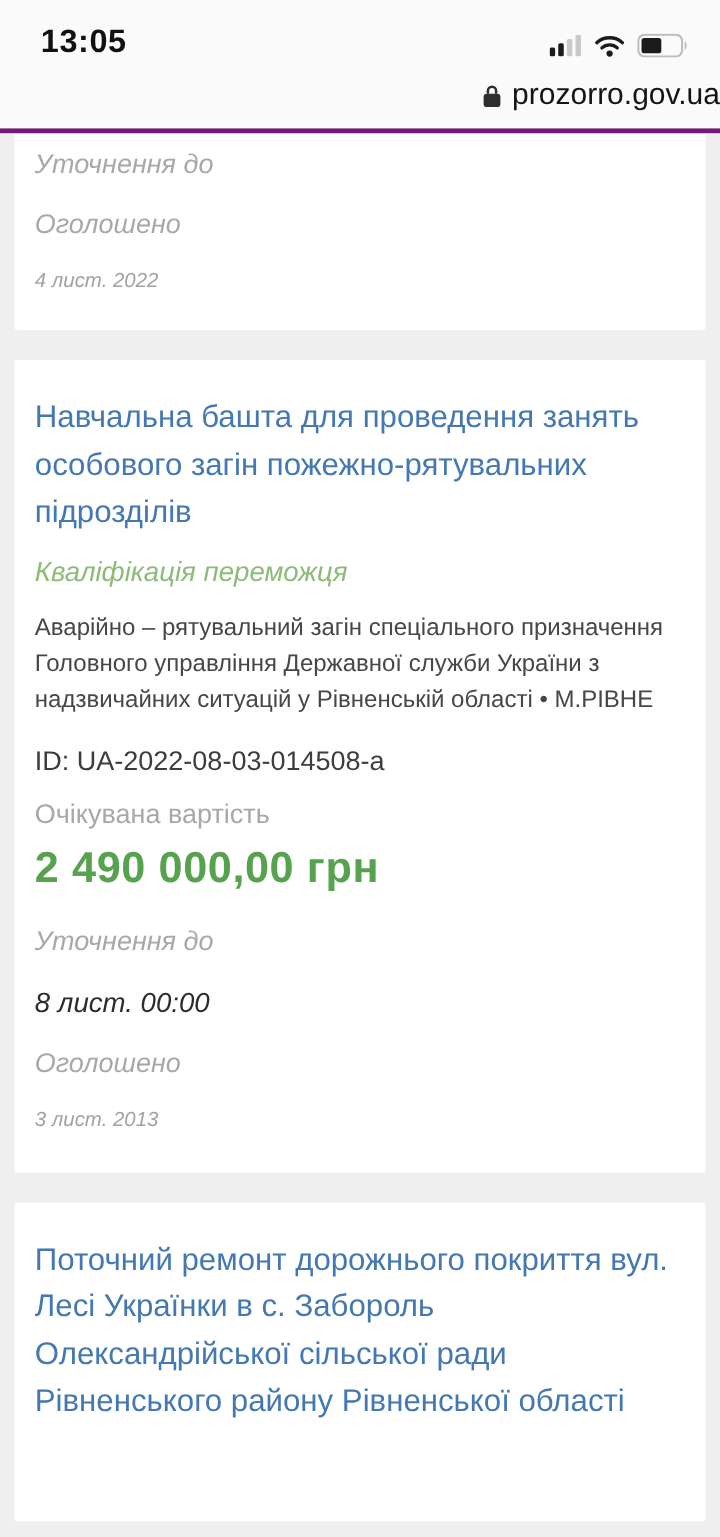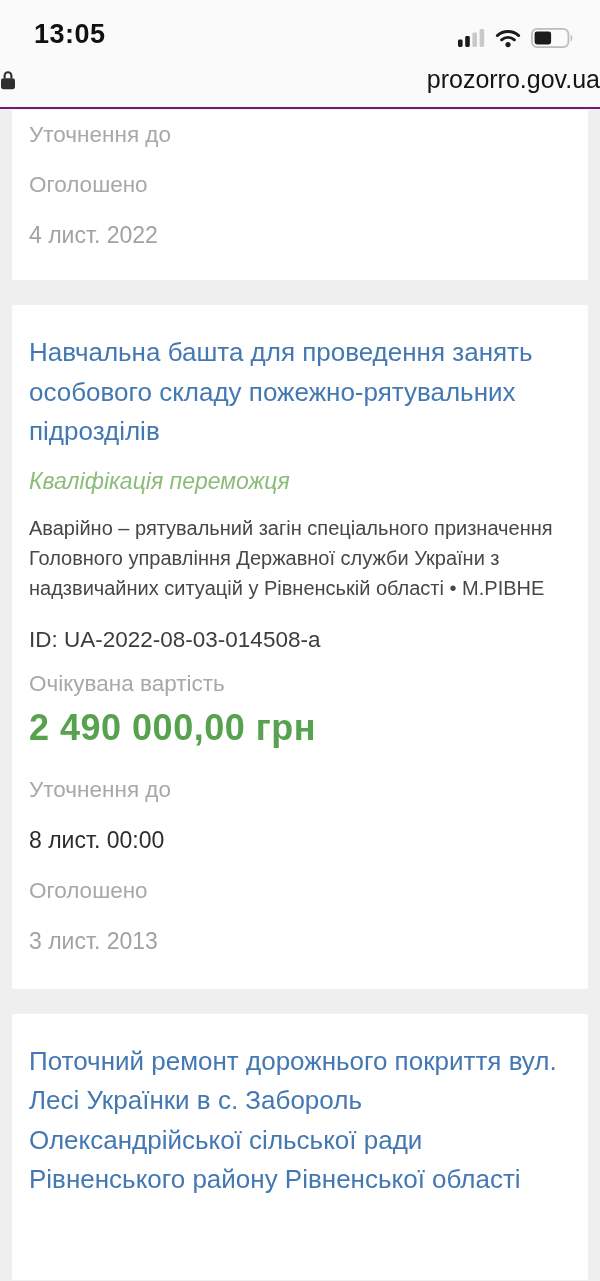--- a/index.html
+++ b/index.html
@@ -18,51 +18,51 @@
   body{background:#dcdcdc;}
   .screen{
     width:600px;height:1281px;overflow:hidden;position:relative;
     background:var(--page-bg);
     font-family:"Liberation Sans","DejaVu Sans",sans-serif;
     -webkit-font-smoothing:antialiased;
   }
   
   .browser-header{
     background:var(--header-bg);
-    border-bottom:2px solid #701a75;
+    border-bottom:4px solid #701a75;
   }
   .status-bar{
     height:52px;
     display:flex;align-items:flex-end;justify-content:space-between;
     padding:0 26px 2px 34px;box-sizing:border-box;
   }
   .status-time{
     font-size:27px;font-weight:700;color:#111;letter-spacing:.5px;
   }
   .status-icons{display:flex;align-items:center;gap:10px;padding-bottom:2px;}
   .url-bar{
     height:55px;
-    display:flex;align-items:center;justify-content:space-between;gap:9px;
+    display:flex;align-items:center;justify-content:flex-end;gap:9px;
   }
   .url-domain{font-size:25px;color:#141414;}
   
   .content{padding:1px 12px 0 12px;}
   .card{
     background:var(--card-bg);
     border-radius:2px;
     padding:28px 17px 34px 17px;
   }
   .card-top{padding:12px 17px 31px 17px;border-radius:0 0 2px 2px;}
   .card-main{margin-top:25px;}
   .card-bottom{margin-top:25px;padding-bottom:80px;}
-  .field{margin-top:24px;}
+  .field{margin-top:24px;font-style:italic;}
   .field:first-child{margin-top:0;}
   .field-label{font-size:22.5px;color:var(--label-gray);}
   .field-value-dark{font-size:23px;color:var(--value-dark);}
-  .field-value-gray{font-size:23px;color:var(--value-gray);}
+  .field-value-gray{font-size:17px;color:var(--value-gray);}
   .tender-title{
     font-size:26px;line-height:1.52;color:var(--title-blue);
     text-decoration:none;display:block;font-weight:400;
   }
   .tender-status{font-size:23px;color:var(--status-green);margin-top:16px;font-style:italic;}
   .tender-org{font-size:20px;line-height:1.5;color:var(--body-text);margin-top:18px;}
   .tender-id{font-size:22.5px;color:#3c3c3c;margin-top:24px;}
   .price-label{margin-top:18px;}
   .tender-price{font-size:36px;font-weight:700;color:var(--price-green);margin-top:10px;letter-spacing:.5px;}
   .icon{display:inline-flex;line-height:0;}
@@ -119,21 +119,21 @@
       </div>
       <div class="field">
         <div class="field-label">Оголошено</div>
       </div>
       <div class="field">
         <div class="field-value-gray">4 лист. 2022</div>
       </div>
     </div>
 
     <div class="card card-main">
-      <a href="#" class="tender-title">Навчальна башта для проведення занять особового складу пожежно-рятувальних підрозділів</a>
+      <a href="#" class="tender-title">Навчальна башта для проведення занять особового загін пожежно-рятувальних підрозділів</a>
       <div class="tender-status">Кваліфікація переможця</div>
       <div class="tender-org">Аварійно – рятувальний загін спеціального призначення Головного управління Державної служби України з надзвичайних ситуацій у Рівненській області • М.РІВНЕ</div>
       <div class="tender-id">ID: UA-2022-08-03-014508-a</div>
       <div class="field-label price-label">Очікувана вартість</div>
       <div class="tender-price">2 490 000,00 грн</div>
       <div class="field" style="margin-top:28px;">
         <div class="field-label">Уточнення до</div>
       </div>
       <div class="field">
         <div class="field-value-dark">8 лист. 00:00</div>

